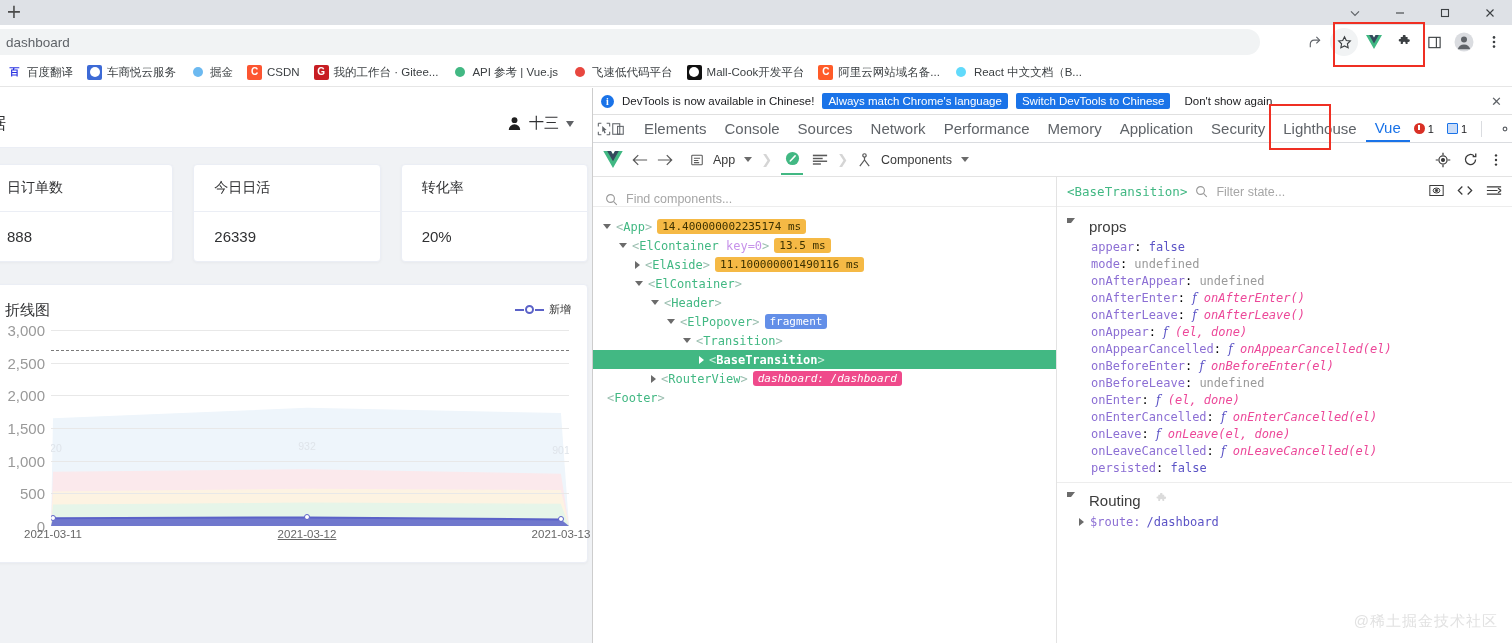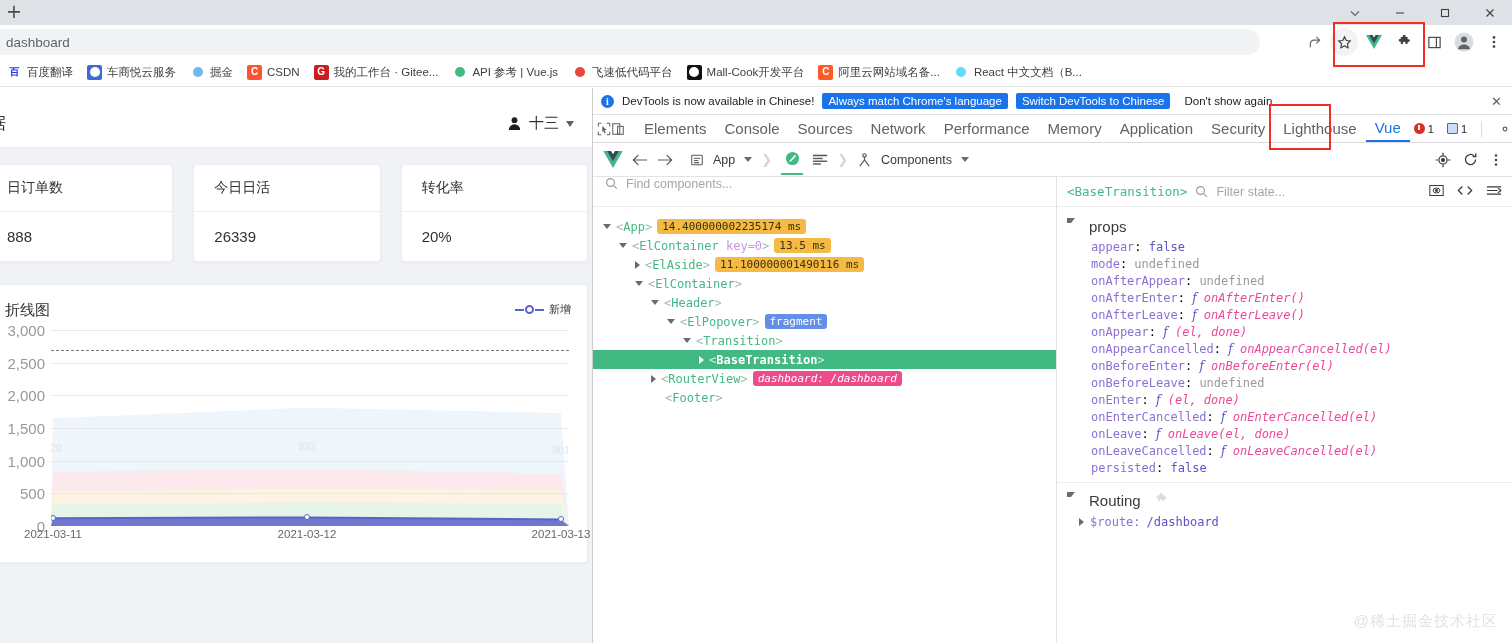--- a/index.html
+++ b/index.html
@@ -249,21 +249,21 @@
   }
   .vt-right { margin-left: auto; display: flex; align-items: center; gap: 12px; }
 
   .vue-body {
     position: absolute; left: 0; top: 89px; right: 0; bottom: 0; display: flex;
   }
   .tree-pane {
     width: 464px; border-right: 1px solid #e3e3e3; position: relative;
   }
   .search-row {
-    height: 30px; display: flex; align-items: flex-start; gap: 8px;
+    height: 30px; display: flex; align-items: flex-end; gap: 8px;
     padding: 0 12px; border-bottom: 1px solid #ededed;
   }
   .search-row svg { color: #9a9a9a; flex-shrink: 0; }
   .search-ph { font-size: 12.5px; color: #a6a6a6; }
 
   .tree { padding: 10px 0 0 0; font-family: "DejaVu Sans Mono", monospace; }
   .trow {
     display: flex; align-items: center; height: 19px; gap: 5px;
     font-size: 12px; white-space: nowrap;
   }
@@ -539,21 +539,21 @@
                 <polygon points="0,196 2,162.02666666666667 256,159.41333333333333 510,160.72 518,196" fill="#fdf3e2" opacity="1"></polygon>
                 <polyline points="2,162.02666666666667 256,159.41333333333333 510,160.72" fill="none" stroke="#fdf3e2" stroke-width="1.2"></polyline>
                 <polygon points="0,196 2,175.09333333333333 256,173.13333333333333 510,174.44 518,196" fill="#e6f5e9" opacity="1"></polygon>
                 <polyline points="2,175.09333333333333 256,173.13333333333333 510,174.44" fill="none" stroke="#e6f5e9" stroke-width="1.2"></polyline>
                 <polygon points="0,196 2,188.16 256,187.376 510,189.40133333333333 518,196" fill="#5b62c8" opacity="0.85"></polygon>
                 <polyline points="2,188.16 256,187.376 510,189.40133333333333" fill="none" stroke="#5b62c8" stroke-width="2"></polyline>
               </svg>
           <div class="gridline" style="top: 163.333px;"></div><div class="gridline" style="top: 130.667px;"></div><div class="gridline" style="top: 98px;"></div><div class="gridline" style="top: 65.3333px;"></div><div class="gridline" style="top: 32.6667px;"></div><div class="gridline" style="top: 0px;"></div><div class="markline" style="top: 19.5072px;"></div><div class="dot" style="left: 2px; top: 188.16px;"></div><div class="dot" style="left: 256px; top: 187.376px;"></div><div class="dot" style="left: 510px; top: 189.401px;"></div><div class="faint-lbl" style="left: 2px; top: 118.427px;">820</div><div class="faint-lbl" style="left: 256px; top: 115.813px;">932</div><div class="faint-lbl" style="left: 510px; top: 120.387px;">901</div></div>
           <div class="xaxis" id="xaxis">
               <div class="xtick" style="left: 2px;">2021-03-11</div>
-              <div class="xtick" style="left: 256px;">2021-03-12</div>
+              <div class="xtick" style="left: 256px; text-decoration: underline;">2021-03-12</div>
               <div class="xtick" style="left: 510px;">2021-03-13</div>
             </div>
         </div>
       </div>
     </div>
   </div>
 
   <div class="devtools">
 
     <div class="dt-banner">
@@ -741,21 +741,21 @@
             </div>
             <div class="trow sel" style="padding-left: 106px;">
               <span class="tw  white"></span>
               <span><span class="tag-br">&lt;</span><span class="tag-nm">BaseTransition</span><span class="tag-br">&gt;</span></span>
             </div>
             <div class="trow" style="padding-left: 58px;">
               <span class="tw "></span>
               <span><span class="tag-br">&lt;</span><span class="tag-nm">RouterView</span><span class="tag-br">&gt;</span></span>
               <span class="pill route">dashboard: /dashboard</span>
             </div>
-            <div class="trow" style="padding-left: 58px;">
+            <div class="trow" style="">
               <span style="width:9px;display:inline-block"></span>
               <span><span class="tag-br">&lt;</span><span class="tag-nm">Footer</span><span class="tag-br">&gt;</span></span>
             </div>
           </div>
       </div>
 
       <div class="state-pane">
         <div class="state-hd">
           <span class="sh-comp">&lt;BaseTransition&gt;</span>
           <svg width="13" height="13" viewBox="0 0 16 16" fill="none" stroke="#9a9a9a" stroke-width="1.4">

